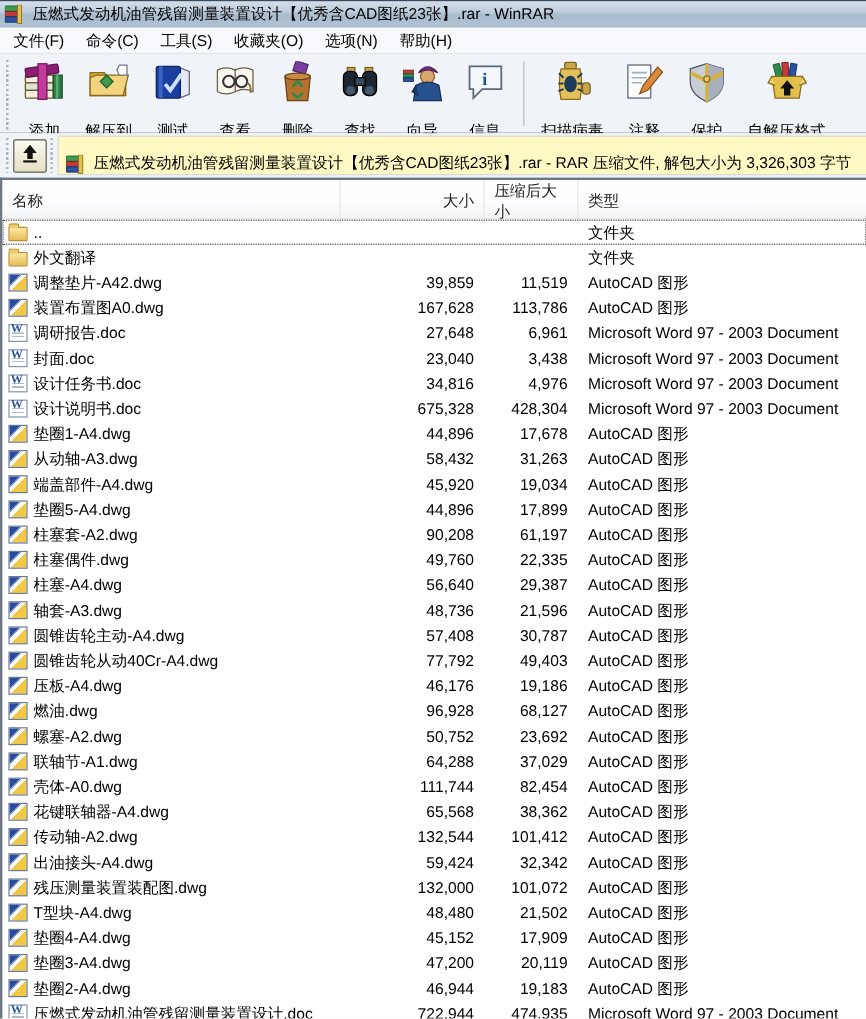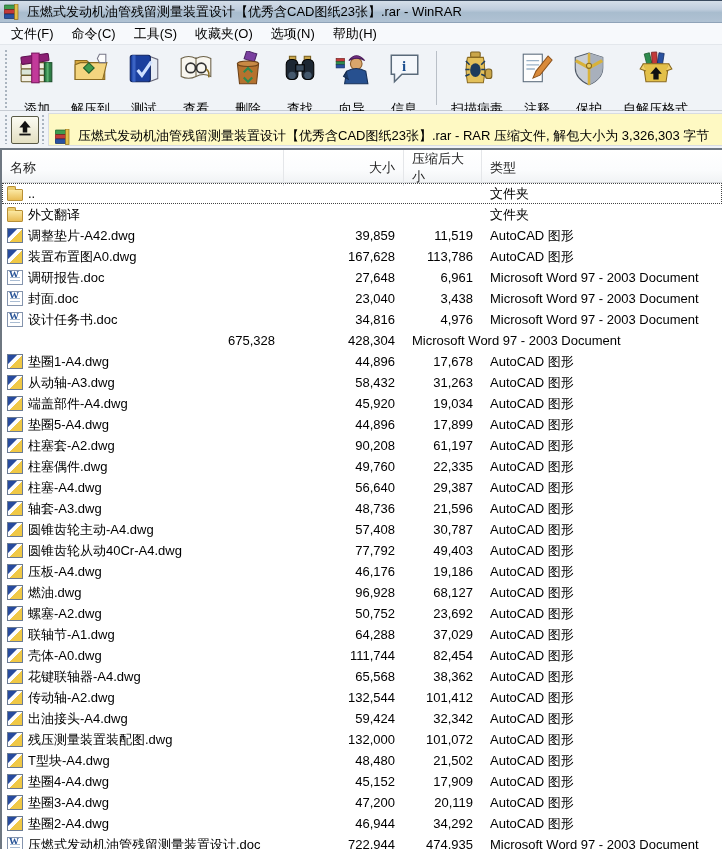--- a/index.html
+++ b/index.html
@@ -367,20 +367,24 @@
     <span class="cell name">
       <span class="fi icon-doc"></span>
       <span>设计任务书.doc</span>
     </span>
     <span class="cell size">34,816</span>
     <span class="cell packed">4,976</span>
     <span class="cell type">Microsoft Word 97 - 2003 Document</span>
   </div>
 
   <div class="row">
+    <span class="cell name">
+      <span class="fi icon-doc"></span>
+      <span>设计说明书.doc</span>
+    </span>
     <span class="cell size">675,328</span>
     <span class="cell packed">428,304</span>
     <span class="cell type">Microsoft Word 97 - 2003 Document</span>
   </div>
 
   <div class="row">
     <span class="cell name">
       <span class="fi icon-dwg"></span>
       <span>垫圈1-A4.dwg</span>
     </span>
@@ -598,21 +602,21 @@
     <span class="cell packed">20,119</span>
     <span class="cell type">AutoCAD 图形</span>
   </div>
 
   <div class="row">
     <span class="cell name">
       <span class="fi icon-dwg"></span>
       <span>垫圈2-A4.dwg</span>
     </span>
     <span class="cell size">46,944</span>
-    <span class="cell packed">34,292</span>
+    <span class="cell packed">19,183</span>
     <span class="cell type">AutoCAD 图形</span>
   </div>
 
   <div class="row">
     <span class="cell name">
       <span class="fi icon-doc"></span>
       <span>压燃式发动机油管残留测量装置设计.doc</span>
     </span>
     <span class="cell size">722,944</span>
     <span class="cell packed">474,935</span>

